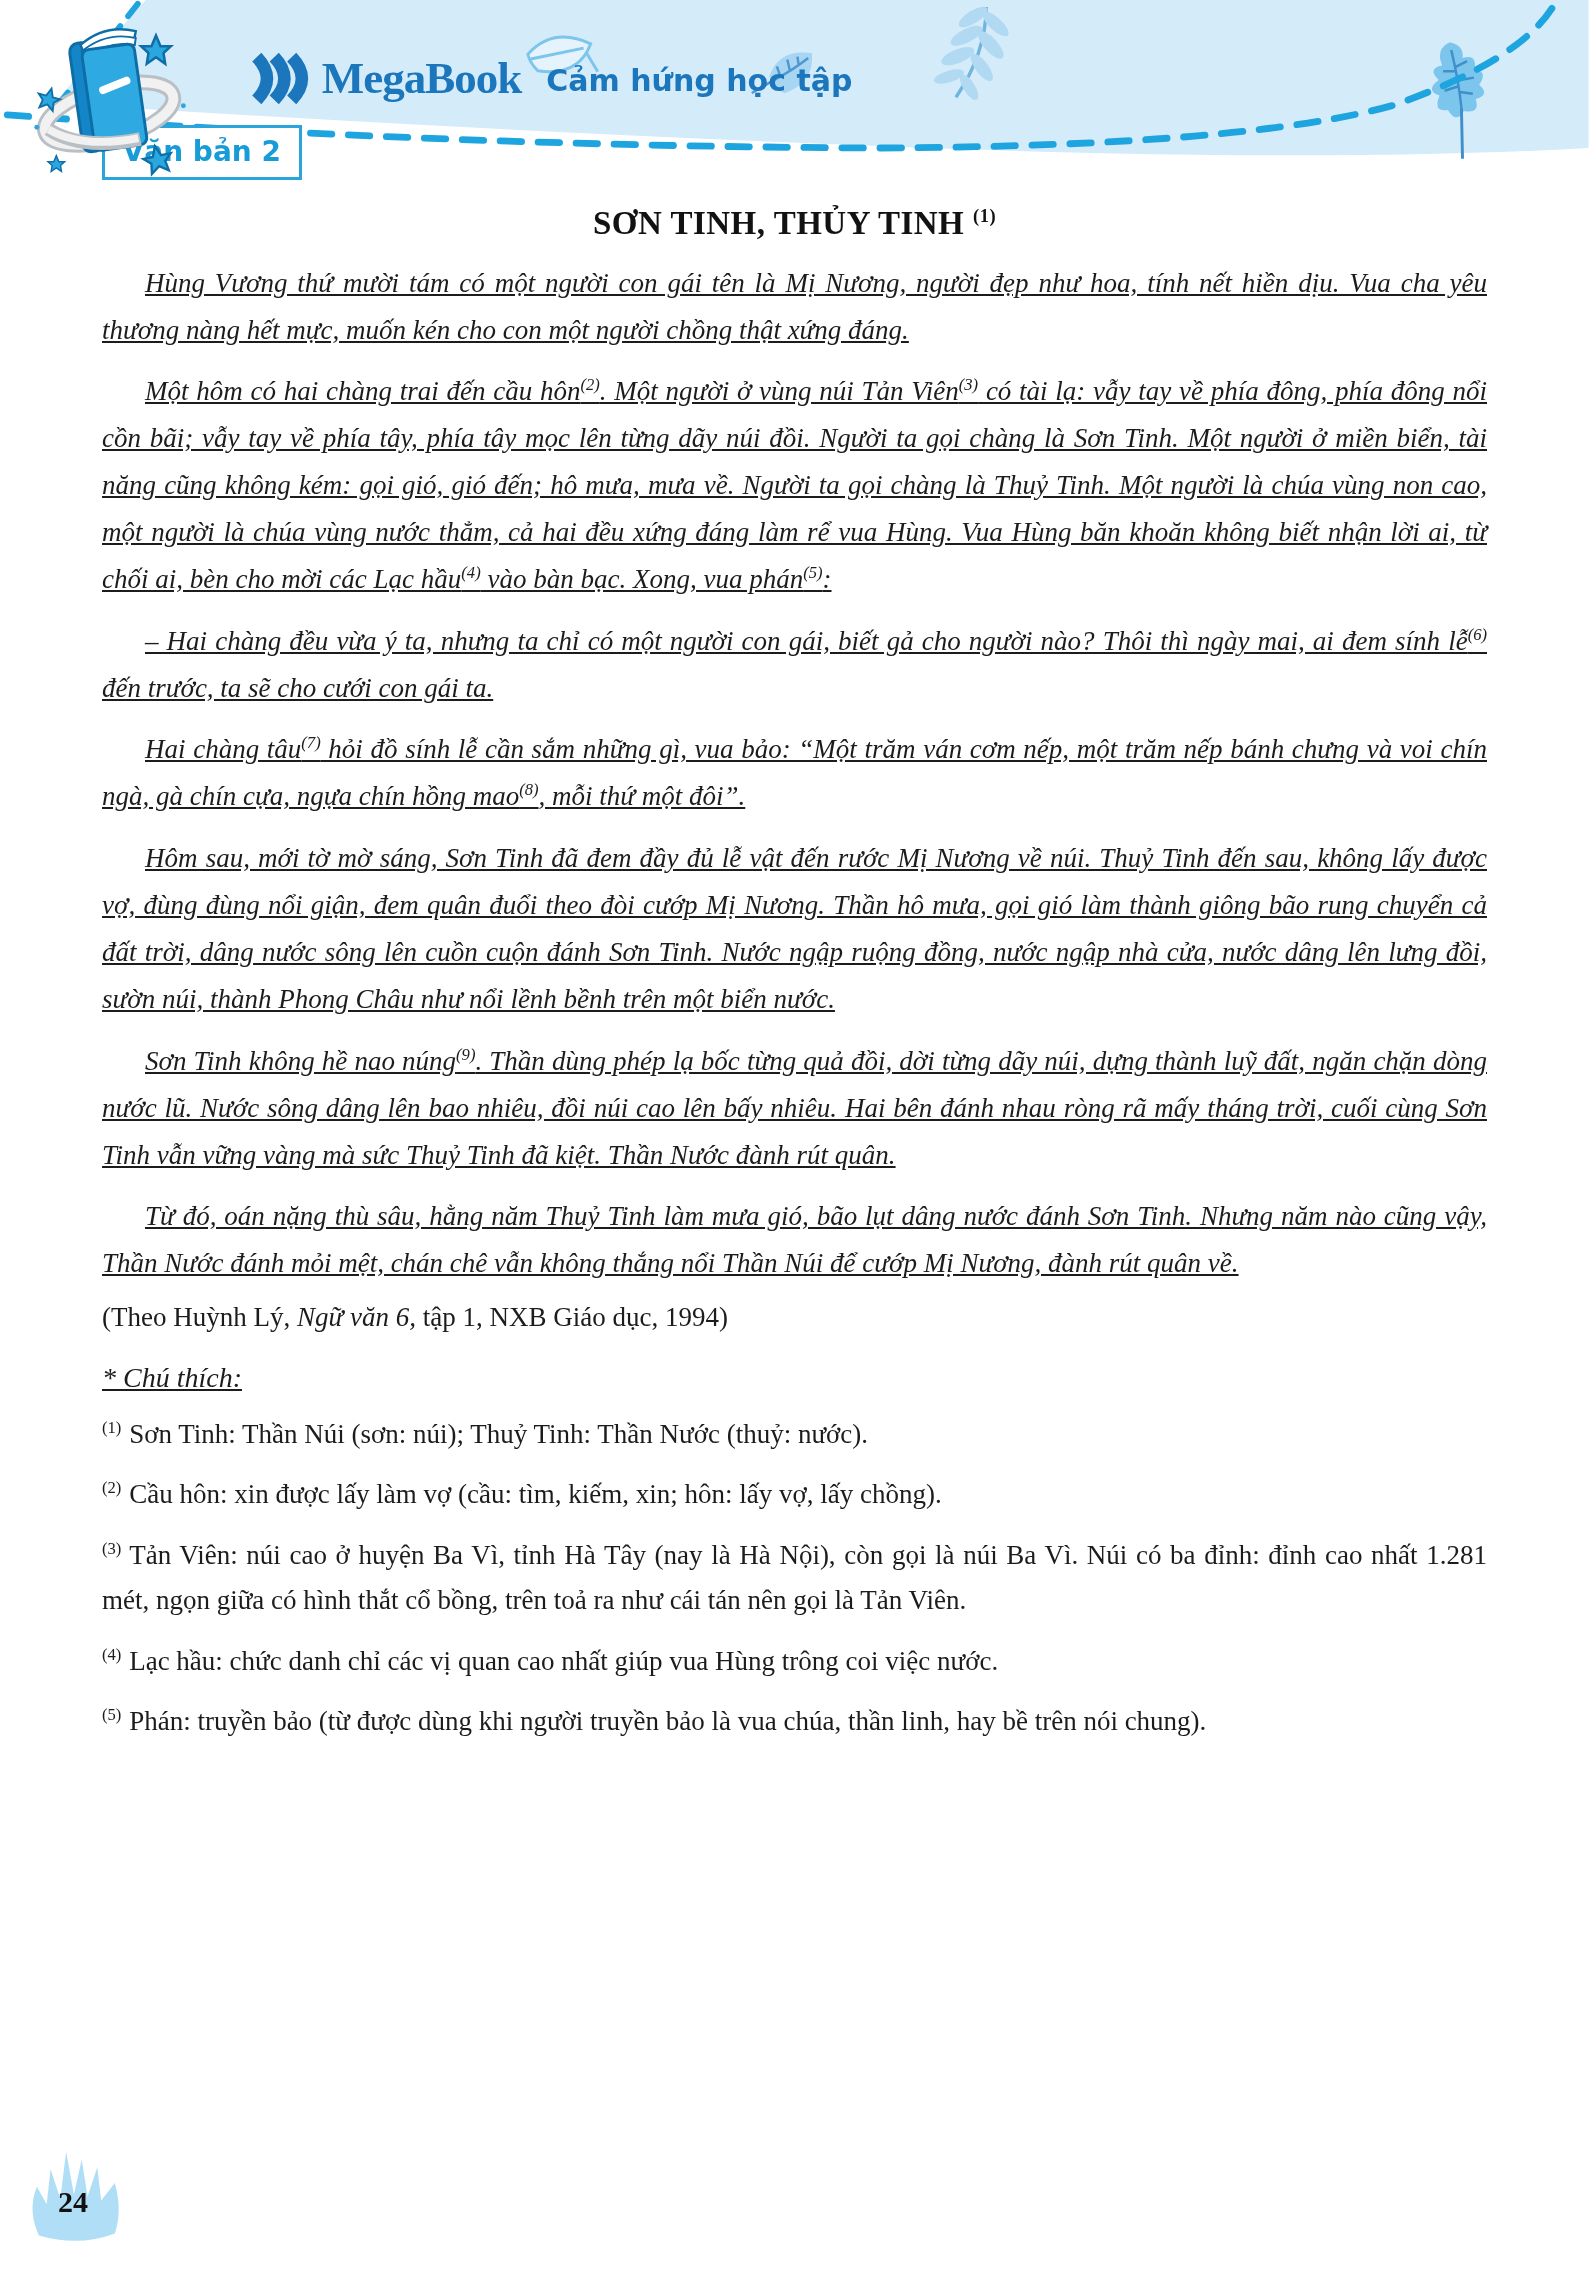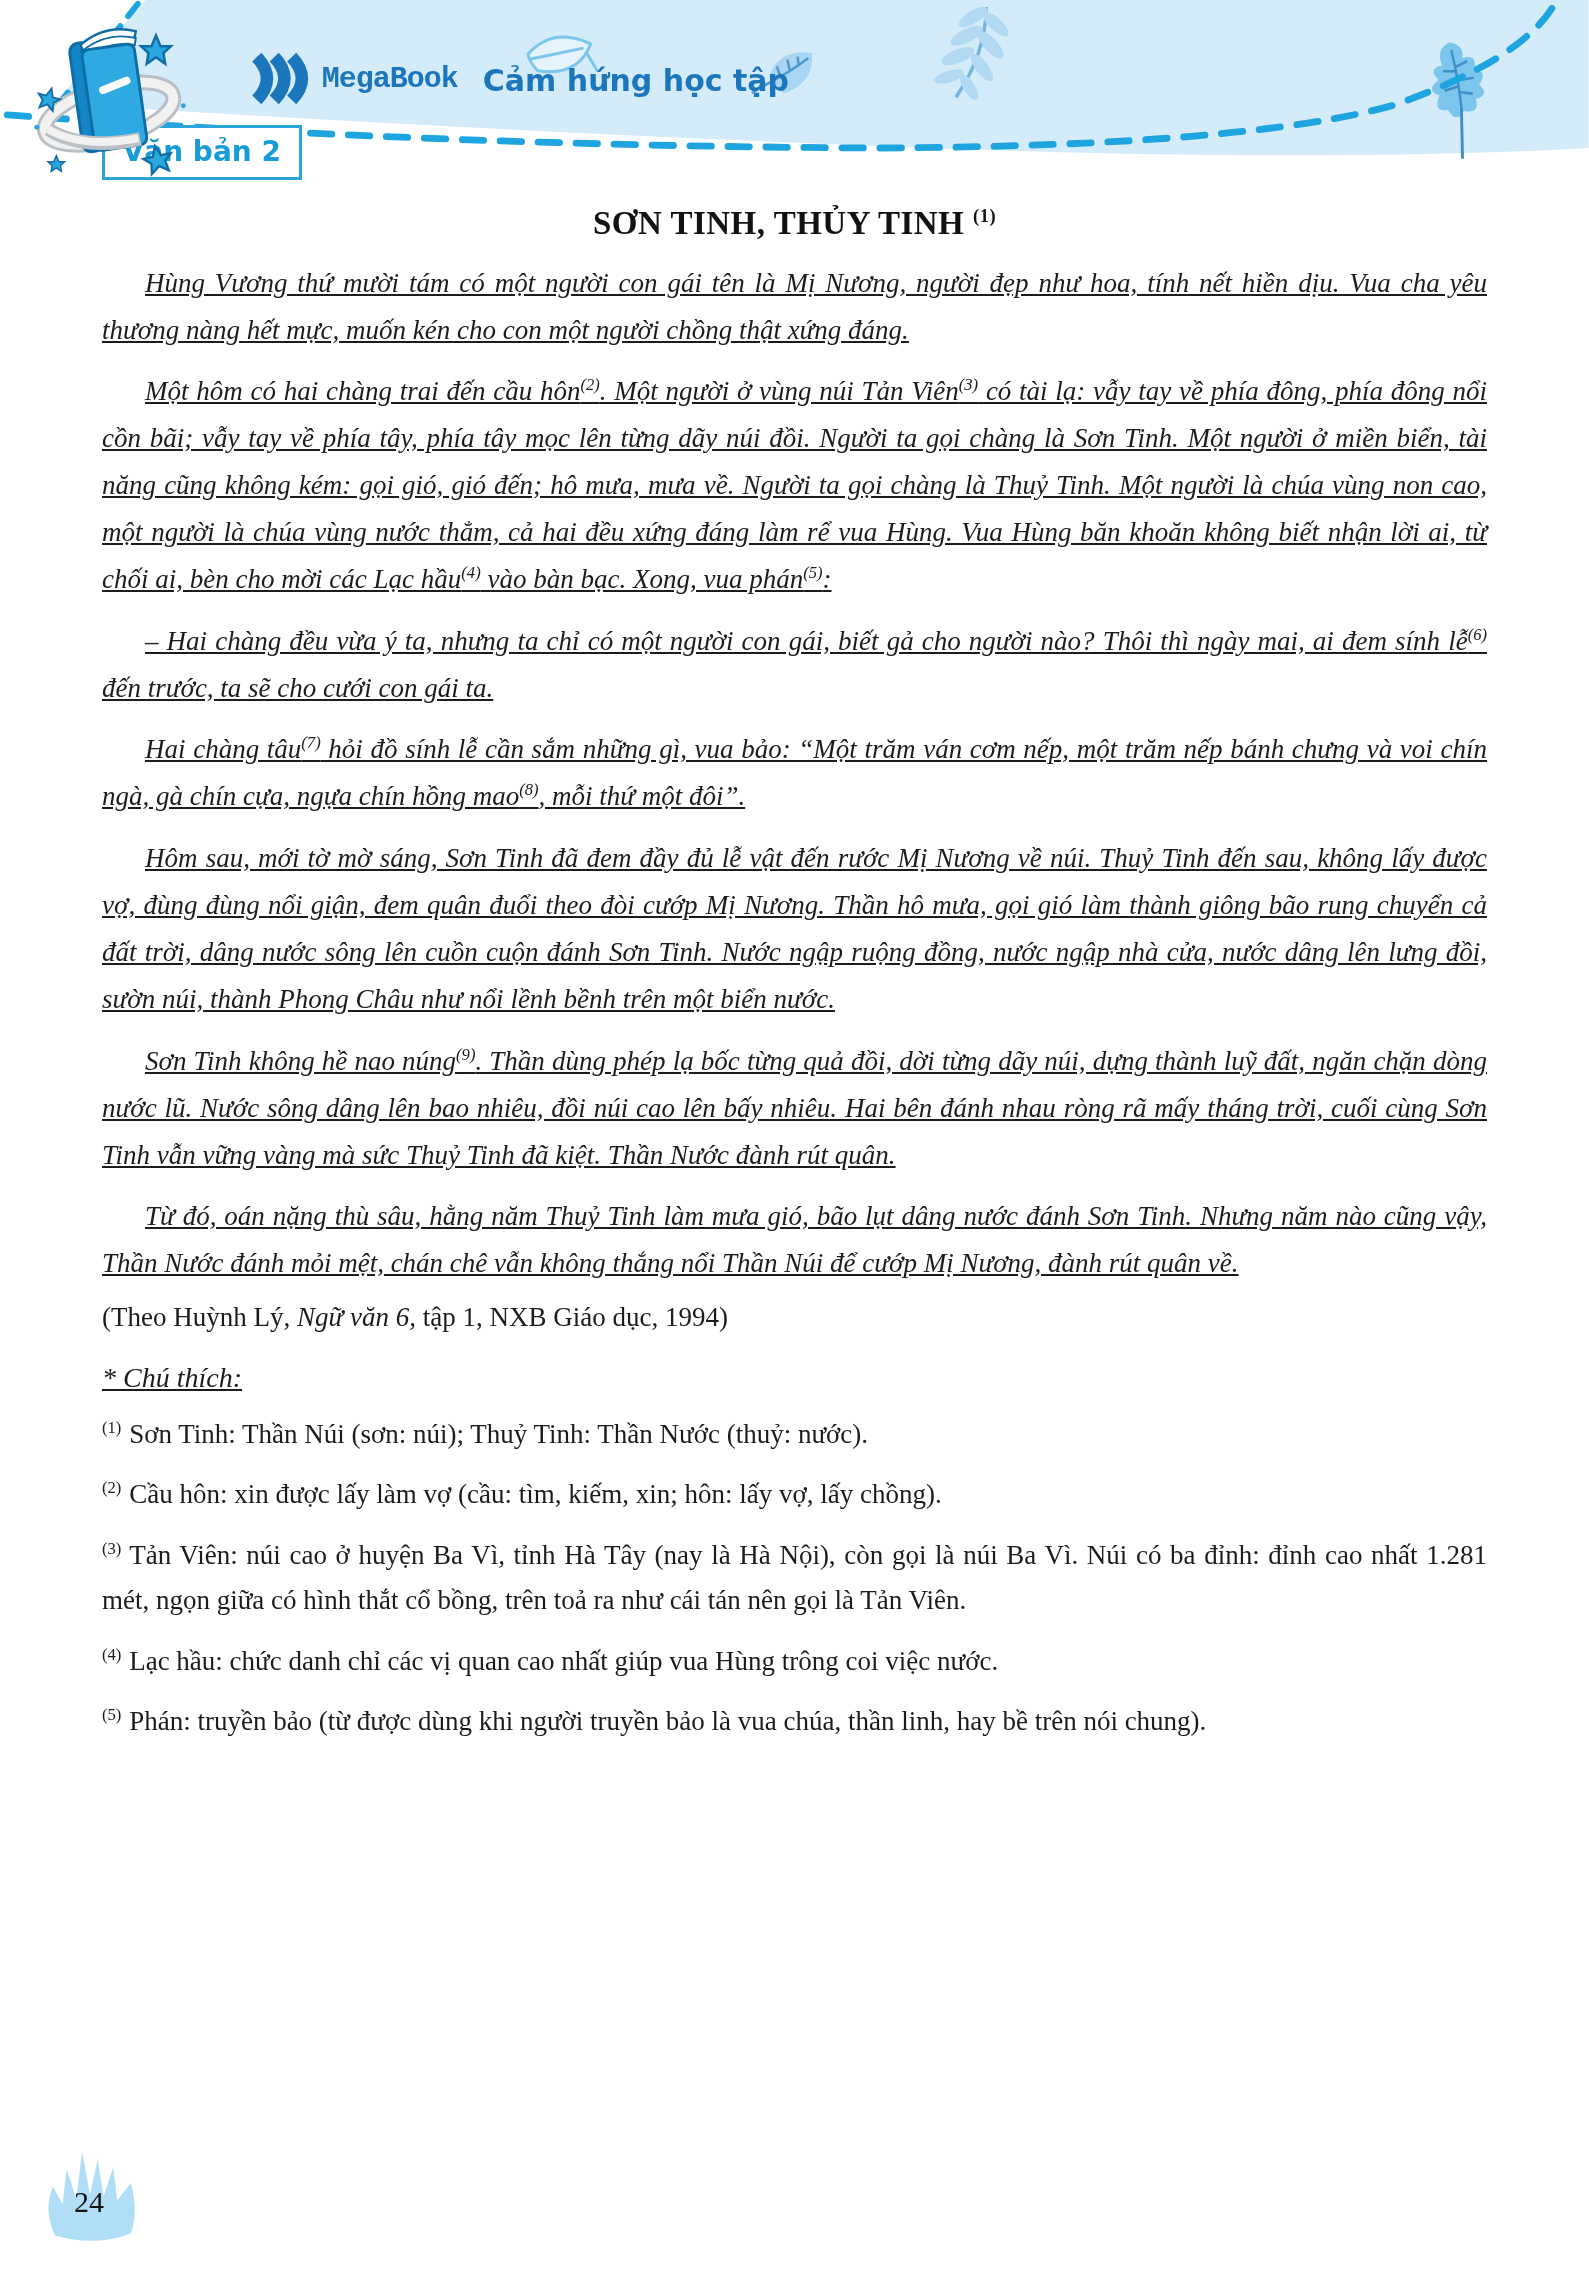--- a/index.html
+++ b/index.html
@@ -5,22 +5,22 @@
 <style>
   html,body{margin:0;padding:0;background:#ffffff;}
   .page{position:relative;width:1590px;height:2297px;background:#fff;overflow:hidden;
         font-family:"Liberation Serif","DejaVu Serif",serif;color:var(--ink,#1c1c1c);}
 
   
   .banner-svg{position:absolute;top:0;left:0;z-index:0;}
   .logo-book-svg{position:absolute;top:11.7px;left:27px;z-index:2;}
   .brand-line{position:absolute;top:51px;left:250px;z-index:2;display:flex;align-items:center;}
   .chevrons-svg{margin-right:7.8px;}
-  .brand-mega,.brand-book{font-family:Liberation Mono, monospace;
-        font-weight:700;font-size:30px;color:var(--brand,#1b76bc);letter-spacing:-1px;line-height:1;}
+  .brand-mega,.brand-book{font-family:Liberation Serif, serif;
+        font-weight:700;font-size:45px;color:var(--brand,#1b76bc);letter-spacing:-1px;line-height:1;}
   .tagline{font-family:"DejaVu Sans","Liberation Sans",sans-serif;font-weight:700;
         font-size:30px;color:var(--brand,#1b76bc);margin-left:25px;line-height:1;padding-top:5.9px;}
 
   
   .content{position:absolute;top:125px;left:102px;width:1385px;z-index:1;}
 
   .label-box{display:inline-block;border:3.9px solid var(--accent,#29a5dc);color:#189cd8;background:#fff;
         font-family:"DejaVu Sans","Liberation Sans",sans-serif;font-weight:700;font-size:28px;
         padding:6.8px 17.6px 8.8px;margin-bottom:13.7px;}
 
@@ -33,21 +33,21 @@
   .story-body sup, .footnote sup{font-size:16.6px;line-height:0;}
 
   .attribution{font-size:27px;font-style:normal;margin:13.7px 0 29px;}
   .attribution .attr-italic{font-style:italic;}
 
   .fn-heading{font-style:italic;font-size:28px;text-decoration:underline;margin:0 0 18px;}
   .footnote{font-size:27px;line-height:45px;text-align:justify;margin:0 0 15.6px;}
   .footnote .fn-marker{margin-right:7.8px;}
 
   
-  .pagenum-wrap{position:absolute;left:41px;top:2142px;width:129px;height:109px;z-index:1;}
+  .pagenum-wrap{position:absolute;left:25px;top:2142px;width:129px;height:109px;z-index:1;font-weight:bold;}
   .pagenum-wrap .num{position:absolute;left:33px;top:43px;font-size:30px;font-style:normal;color:#121212;
         font-family:"Liberation Serif","DejaVu Serif",serif;}
 </style>
 </head>
 <body>
 
 <div class="page">
 
   <svg class="banner-svg" width="1590" height="185" viewBox="0 0 1630 190">
     <path d="M148,0 L1630,0 L1630,152 Q1350,168 900,150 Q450,132 54,106 Z" fill="#d4ebfa"></path>

